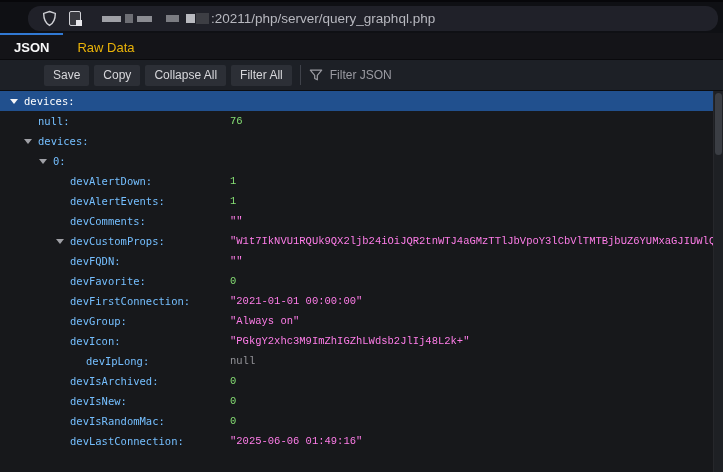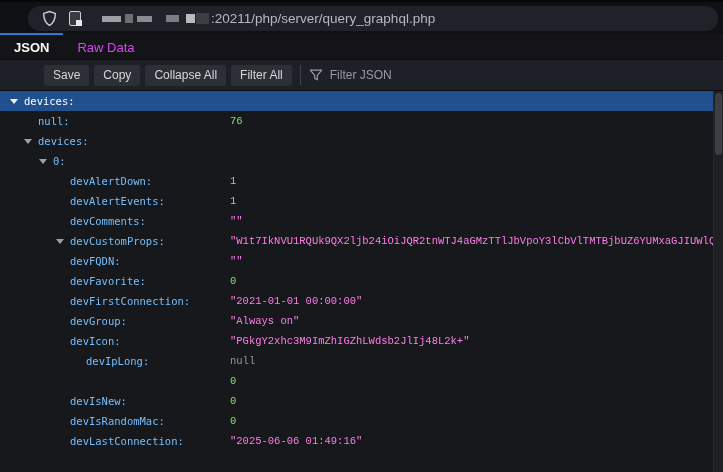--- a/index.html
+++ b/index.html
@@ -34,21 +34,21 @@
   .redacted span { display: inline-block; }
   .urltext { color: #b7b8bf; font-size: 13.5px; white-space: nowrap; }
 
   
   .tabbar {
     position: absolute; top: 33px; left: 0; width: 723px; height: 27px;
     background: #141418; border-bottom: 1px solid #0a0a0d;
     display: flex; align-items: stretch;
   }
   .tab {
-    padding: 0 14px; line-height: 25px; font-size: 13px; color: #d946ef;
+    padding: 0 14px; line-height: 25px; font-size: 13px; color: #eab308;
     border-top: 2px solid transparent; cursor: default;
   }
   .tab.active { color: #f9f9fa; border-top: 2px solid #3179d3; font-weight: bold; }
 
   
   .toolbar {
     position: absolute; top: 60px; left: 0; width: 723px; height: 31px;
     background: #1d2026; border-bottom: 1px solid #0c0d10;
     display: flex; align-items: center; padding-left: 4px;
   }
@@ -152,21 +152,21 @@
     <div class="row"><span class="key" style="left: 70px;">devAlertDown:</span><span class="val number">1</span></div>
     <div class="row"><span class="key" style="left: 70px;">devAlertEvents:</span><span class="val number">1</span></div>
     <div class="row"><span class="key" style="left: 70px;">devComments:</span><span class="val string">""</span></div>
     <div class="row"><span class="twisty" style="left: 56px;"></span><span class="key" style="left: 70px;">devCustomProps:</span><span class="val string">"W1t7IkNVU1RQUk9QX2ljb24iOiJQR2tnWTJ4aGMzTTlJbVpoY3lCbVlTMTBjbUZ6YUMxaGJIUWlQand2</span></div>
     <div class="row"><span class="key" style="left: 70px;">devFQDN:</span><span class="val string">""</span></div>
     <div class="row"><span class="key" style="left: 70px;">devFavorite:</span><span class="val number">0</span></div>
     <div class="row"><span class="key" style="left: 70px;">devFirstConnection:</span><span class="val string">"2021-01-01 00:00:00"</span></div>
     <div class="row"><span class="key" style="left: 70px;">devGroup:</span><span class="val string">"Always on"</span></div>
     <div class="row"><span class="key" style="left: 70px;">devIcon:</span><span class="val string">"PGkgY2xhc3M9ImZhIGZhLWdsb2JlIj48L2k+"</span></div>
     <div class="row"><span class="key" style="left: 86px;">devIpLong:</span><span class="val null">null</span></div>
-    <div class="row"><span class="val number">0</span></div>
+    <div class="row"><span class="key" style="left: 70px;">devIsArchived:</span><span class="val number">0</span></div>
     <div class="row"><span class="key" style="left: 70px;">devIsNew:</span><span class="val number">0</span></div>
     <div class="row"><span class="key" style="left: 70px;">devIsRandomMac:</span><span class="val number">0</span></div>
     <div class="row"><span class="key" style="left: 70px;">devLastConnection:</span><span class="val string">"2025-06-06 01:49:16"</span></div>
   </div>
 
 <div class="scrollbar">
   <div class="thumb"></div>
 </div>
 
 </body></html>

